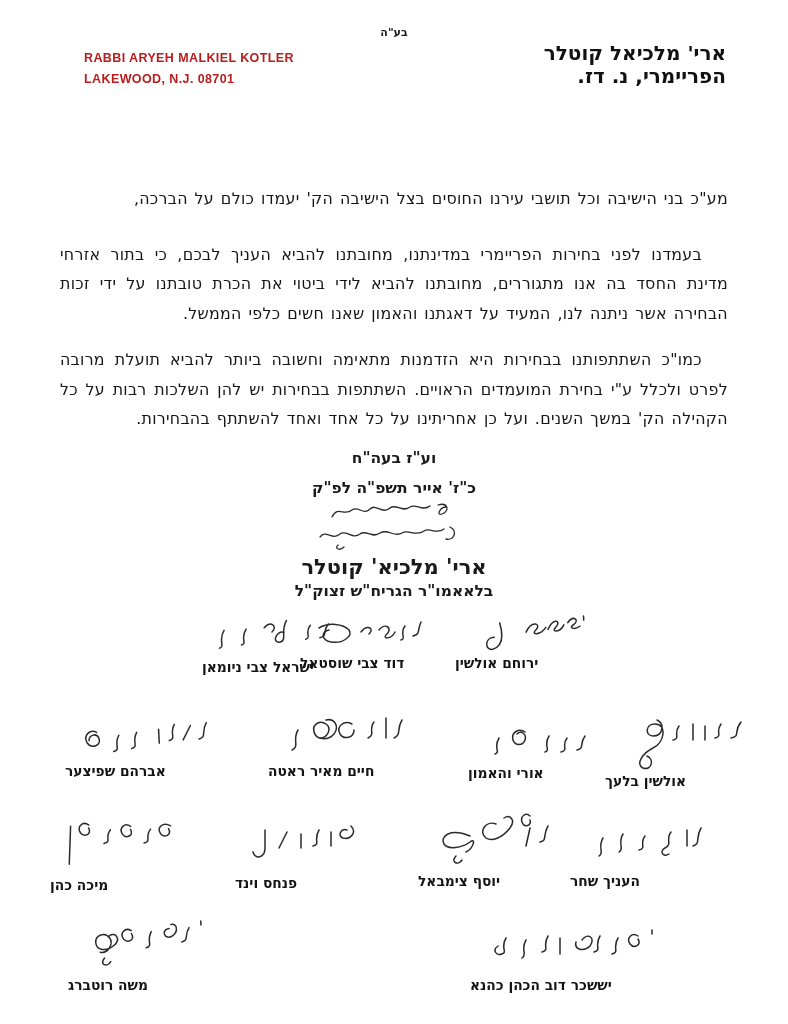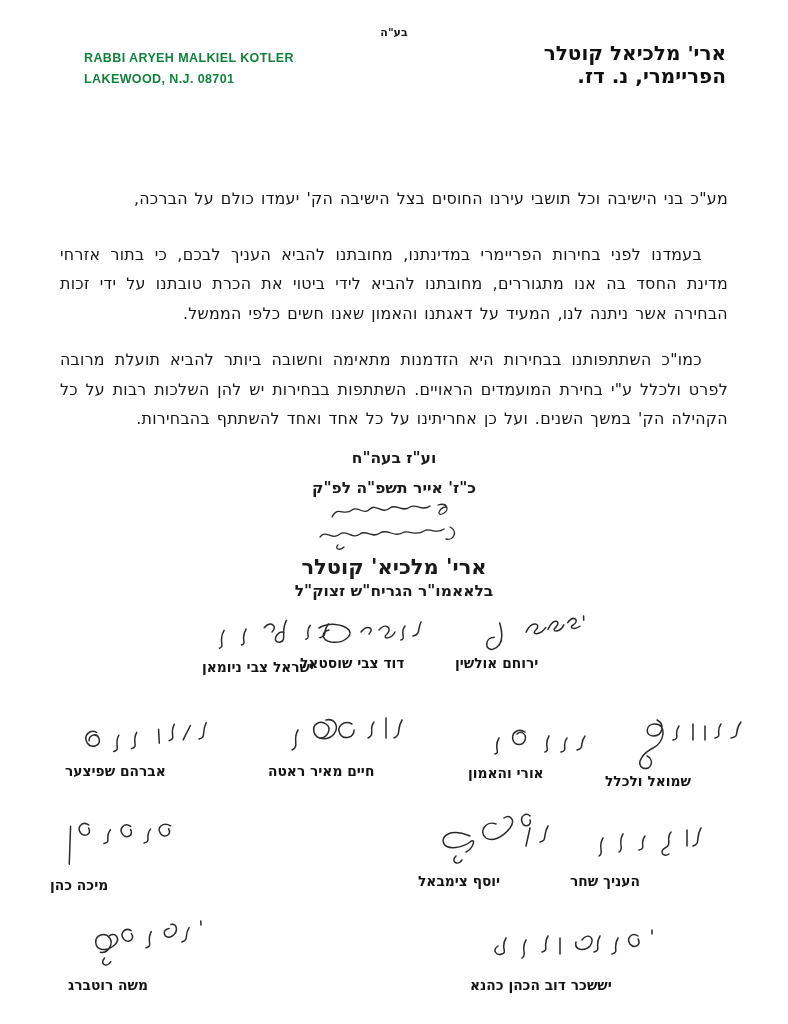--- a/index.html
+++ b/index.html
@@ -14,21 +14,21 @@
   }
   
   .bsd{
     position:absolute;top:26px;left:0;right:0;
     text-align:center;font-size:11px;font-weight:bold;direction:rtl;
   }
   .lh-en{
     position:absolute;top:48px;left:84px;
     font-family:"Liberation Sans","DejaVu Sans",sans-serif;
     font-weight:bold;font-size:12.5px;letter-spacing:.4px;line-height:21px;
-    color:#15803d;
+    color:#b91c1c;
   }
   .lh-he{
     position:absolute;top:42px;right:62px;
     direction:rtl;text-align:right;
     font-weight:bold;font-size:20px;line-height:23px;color:#111;
   }
   
   .body-text{
     position:absolute;top:184px;left:60px;width:668px;
     direction:rtl;text-align:justify;
@@ -120,21 +120,21 @@
     <svg class="sig" style="transform:rotate(2deg)" width="125" height="46" viewBox="0 0 125 46">
       <path d="M118 12 C112 20 118 24 110 26 M100 14 C94 22 102 26 96 28 M76 10 C70 22 78 30 70 32 C62 33 66 20 74 22 M54 18 C60 10 68 16 62 22 M36 20 C30 30 38 34 32 36 M14 22 C8 32 16 38 10 40"></path>
     </svg>
     <span class="name">ישראל צבי ניומאן</span>
   </div>
 
   <div class="signer" style="left:605px;top:714px;width:150px;">
     <svg class="sig" width="135" height="56" viewBox="0 0 135 56">
       <path d="M128 8 C120 18 128 22 118 24 M108 10 C102 18 110 22 102 24 M92 12 L92 26 M80 10 L80 26 M66 12 C60 20 68 24 60 26 M44 6 C52 10 50 22 40 22 C32 22 32 10 42 10 C54 10 52 28 40 34 C30 39 22 50 30 54 C38 57 42 46 34 42"></path>
     </svg>
-    <span class="name">שמואל ולכלל</span>
+    <span class="name">אולשין בלעך</span>
   </div>
 
   <div class="signer" style="left:468px;top:722px;width:135px;">
     <svg class="sig" width="110" height="40" viewBox="0 0 110 40">
       <path d="M104 14 C98 22 104 26 96 28 M86 16 C80 24 88 28 80 30 M68 14 C62 24 70 28 64 30 M44 10 C38 6 30 10 32 18 C34 24 42 24 44 18 C46 12 40 8 36 12 M18 16 C12 26 20 30 14 32"></path>
     </svg>
     <span class="name">אורי והאמון</span>
   </div>
 
   <div class="signer" style="left:268px;top:712px;width:150px;">
@@ -158,20 +158,26 @@
     <span class="name">העניך שחר</span>
   </div>
 
   <div class="signer" style="left:418px;top:808px;width:145px;">
     <svg class="sig" width="130" height="62" viewBox="0 0 130 62">
       <path d="M122 18 C116 28 122 32 114 34 M104 8 C100 4 94 8 96 14 C98 20 106 18 104 12 M104 20 L100 38 M78 10 C84 6 90 12 84 20 C76 30 66 34 60 30 C52 24 60 12 70 16 M44 28 C24 20 14 28 18 36 C22 42 36 40 44 34 C50 29 48 40 40 44 M30 48 C24 54 32 58 36 52"></path>
     </svg>
     <span class="name">יוסף צימבאל</span>
   </div>
 
+  <div class="signer" style="left:235px;top:818px;width:130px;">
+    <svg class="sig" width="115" height="54" viewBox="0 0 115 54">
+      <path d="M108 8 C114 14 108 22 100 20 C94 18 98 10 104 12 M88 14 L88 28 M76 12 C70 22 78 26 70 28 M58 16 L58 30 M44 14 L36 30 M22 12 L22 30 C22 40 12 42 10 34"></path>
+    </svg>
+    <span class="name">פנחס וינד</span>
+  </div>
 
   <div class="signer" style="left:50px;top:814px;width:135px;">
     <svg class="sig" style="transform:rotate(2deg)" width="120" height="60" viewBox="0 0 120 60">
       <path d="M112 10 C104 6 98 12 102 18 C106 23 114 19 110 13 M92 14 C86 22 94 26 86 28 M72 12 C66 8 60 14 64 20 C68 25 76 21 72 15 M52 16 C46 24 54 28 46 30 M30 12 C24 8 18 14 22 20 C26 25 34 21 30 15 M12 14 L12 52"></path>
     </svg>
     <span class="name">מיכה כהן</span>
   </div>
 
   <div class="signer" style="left:470px;top:922px;width:195px;">
     <svg class="sig" width="180" height="52" viewBox="0 0 180 52">

